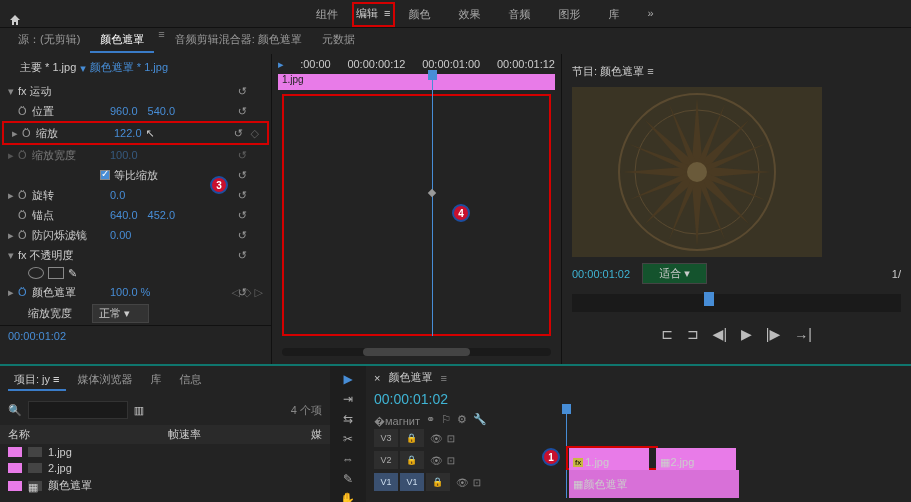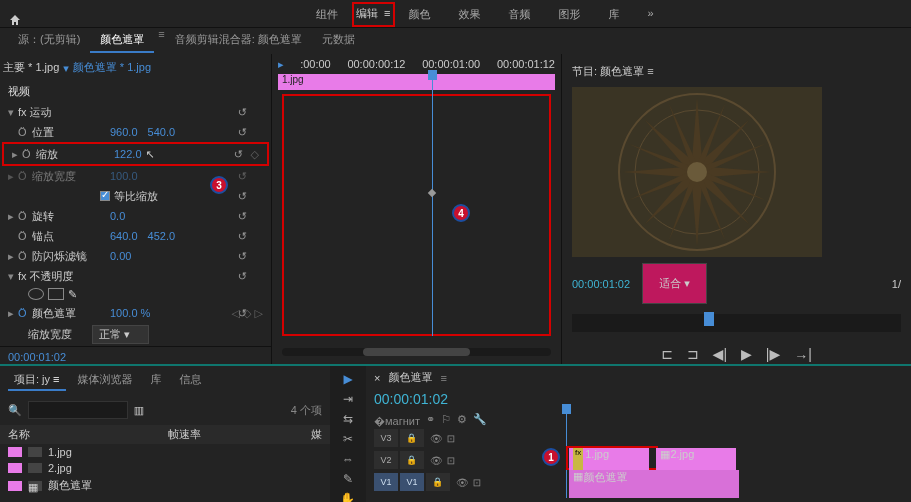--- a/index.html
+++ b/index.html
@@ -9,21 +9,21 @@
 .topbar .tabs{display:flex;gap:0;margin-left:260px}
 .topbar .tab{padding:5px 14px;color:#aaa;cursor:pointer}
 .topbar .tab.active{color:#ddd}
 .topbar .redbox{border:2px solid #d40000;padding:2px 2px}
 .subbar{height:26px;display:flex;align-items:flex-start;padding:0 8px;background:#232323}
 .subbar .item{padding:4px 10px;color:#999}
 .subbar .item.active{color:#fff;border-bottom:2px solid #3a7cc8}
 .subbar .menu{margin-left:4px;color:#888}
 .main{display:flex;height:310px}
 .left{width:272px;background:#232323;border-right:1px solid #111;overflow:hidden}
-.left .hdr{padding:6px 3px;display:flex;align-items:flex-end;gap:4px}
+.left .hdr{padding:6px 20px;display:flex;align-items:flex-end;gap:4px}
 .left .hdr .link{color:#478dd6}
 .left .hdr .caret{color:#478dd6}
 .left .row{display:flex;align-items:center;height:20px;padding:0 8px;position:relative}
 .left .row .arrow{width:10px;color:#888}
 .left .row .clock{width:14px;color:#999}
 .left .row .label{flex:0 0 78px}
 .left .row .val{color:#478dd6;margin-right:10px}
 .left .row .reset{position:absolute;right:24px;color:#999}
 .left .row .kf{position:absolute;right:8px;color:#666}
 .left .section{color:#ddd;padding:3px 8px}
@@ -45,21 +45,21 @@
 .center .playhead::before{content:"";position:absolute;top:0;left:-4px;width:9px;height:10px;background:#478dd6}
 .center .diamond{position:absolute;top:120px;left:-3px;width:6px;height:6px;background:#999;transform:rotate(45deg)}
 .center .scroll{position:absolute;bottom:8px;left:10px;right:10px;height:8px;background:#1a1a1a;border-radius:4px}
 .center .scroll .thumb{position:absolute;left:30%;width:40%;height:100%;background:#444;border-radius:4px}
 .right{flex:1;background:#232323;padding:6px 10px}
 .right .title{padding:4px 0;color:#ccc}
 .right .preview{width:250px;height:170px;background:#3a3424;margin:4px 0;position:relative;overflow:hidden}
 .right .compass{position:absolute;left:50%;top:50%;transform:translate(-50%,-50%)}
 .right .info{display:flex;align-items:center;gap:12px;margin-top:6px}
 .right .tc{color:#3fb4d4}
-.right .fit{background:#be185d;padding:12px 16px;border:1px solid #444}
+.right .fit{background:#14532d;padding:2px 16px;border:1px solid #444}
 .right .tl{height:18px;margin-top:10px;position:relative;background:#1a1a1a}
 .right .tl .mark{position:absolute;left:40%;top:-2px;width:10px;height:14px;background:#478dd6}
 .right .controls{display:flex;gap:14px;margin-top:14px;justify-content:center}
 .right .controls span{color:#bbb;font-size:14px}
 .bottom{display:flex;height:138px;border-top:2px solid #0f766e}
 .proj{width:330px;background:#232323}
 .proj .tabs{display:flex;padding:4px 8px;gap:6px}
 .proj .tabs .t{padding:2px 6px;color:#999}
 .proj .tabs .t.active{color:#fff;border-bottom:2px solid #3a7cc8}
 .proj .meta{padding:2px 12px;color:#888;font-size:10px}
@@ -82,21 +82,21 @@
 .timeline .btns{display:flex;gap:6px;padding:4px 8px}
 .timeline .btns span{color:#888;font-size:11px}
 .timeline .playhead2{position:absolute;top:38px;left:200px;bottom:4px;width:1px;background:#478dd6}
 .timeline .playhead2::before{content:"";position:absolute;top:0;left:-4px;width:9px;height:10px;background:#478dd6}
 .timeline .tracks{position:absolute;top:62px;left:8px;right:8px;bottom:4px}
 .timeline .track{display:flex;align-items:center;height:20px;margin-bottom:2px}
 .timeline .track .hdrcell{width:24px;height:18px;background:#2e2e2e;display:flex;align-items:center;justify-content:center;font-size:9px;color:#aaa;margin-right:2px}
 .timeline .track .hdrcell.v1{background:#3a5070;color:#cde}
 .timeline .track .toggles{display:flex;gap:4px;margin-left:4px}
 .timeline .track .toggles span{color:#888;font-size:10px}
-.timeline .clip{position:absolute;height:28px;background:#e87be8;font-size:9px;color:#222;padding:0 4px;display:flex;}
+.timeline .clip{position:absolute;height:28px;background:#e87be8;font-size:9px;color:#222;padding:0 4px;display:flex;align-items:center}
 .timeline .clip .fx{background:#c9b842;color:#000;padding:0 2px;margin-right:2px;font-size:8px}
 .timeline .clipbox{border:2px solid #d40000;position:absolute}
 .badge{position:absolute;width:18px;height:18px;border-radius:50%;background:#c8102e;border:2px solid #1c4ea0;color:#fff;font-size:10px;font-weight:bold;display:flex;align-items:center;justify-content:center}
 svg{display:block}
 </style>
 </head>
 <body>
 
 <div class="topbar">
   <span class="home">
@@ -125,21 +125,20 @@
 </div>
 
 <div class="main">
 
   <div class="left">
     <div class="hdr">
       <span>主要 * 1.jpg</span>
       <span class="caret">▾</span>
       <span class="link">颜色遮罩 * 1.jpg</span>
     </div>
-    <div class="section">视频</div>
     <div class="row">
       <span class="arrow">▾</span>
       <span>fx 运动</span>
       <span class="reset">↺</span>
     </div>
     <div class="row">
       <span class="arrow"></span>
         <span class="clock">Ö</span>
       <span class="label">位置</span>
       <span class="val">960.0</span>

